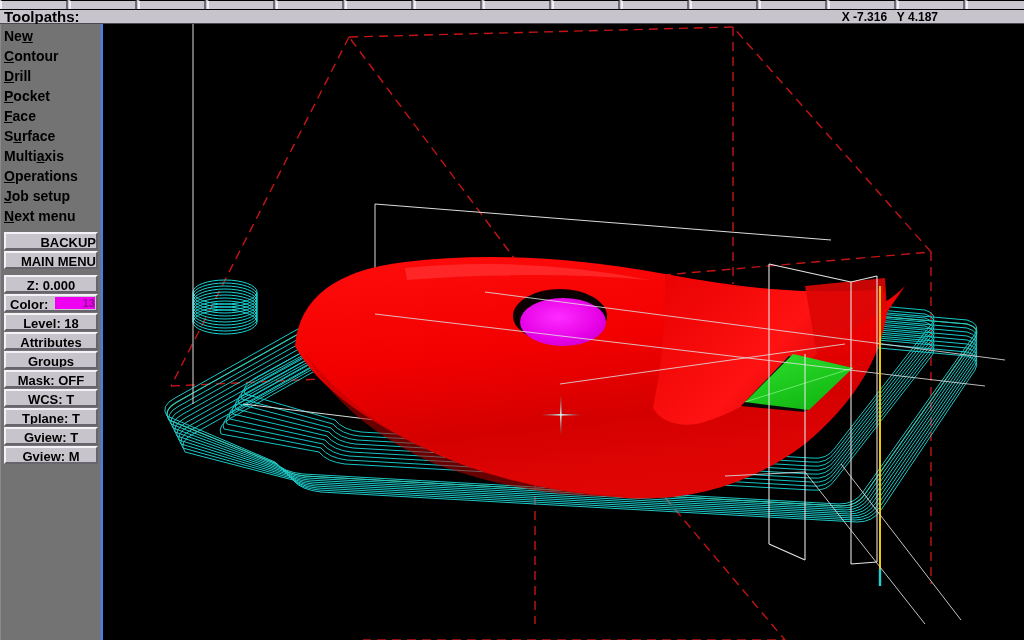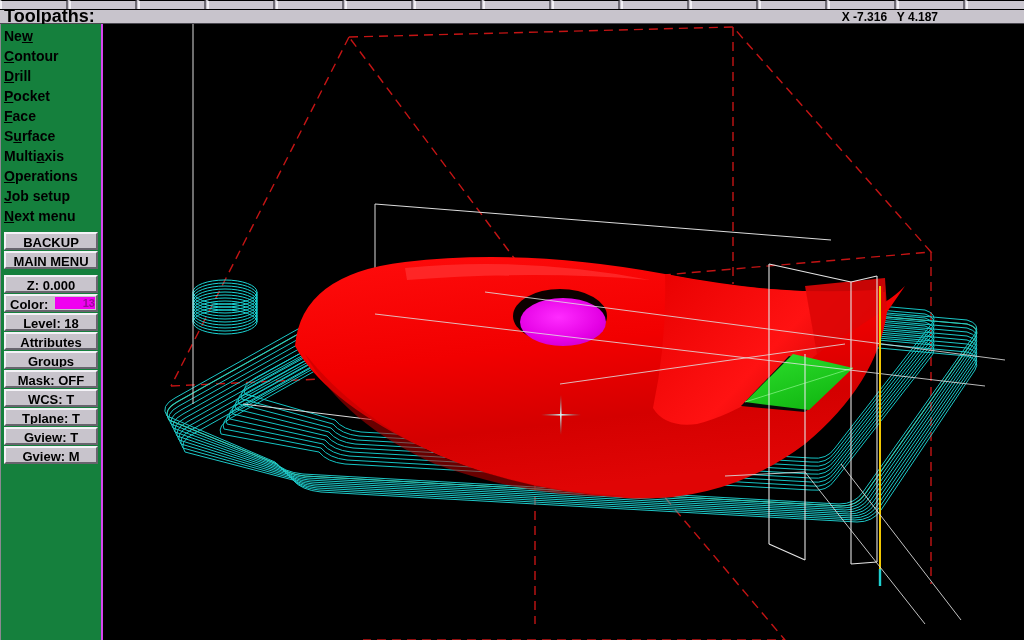--- a/index.html
+++ b/index.html
@@ -38,39 +38,39 @@
 
   
   #titlebar {
     position: absolute; top: 10px; left: 0;
     width: 1024px; height: 14px;
     background: #c8c4cc;
     border-bottom: 1px solid #4a4850;
   }
   #titlebar-label {
     position: absolute; left: 4px; top: -1px;
-    font-size: 18px; font-weight: bold;
+    font-size: 15px; font-weight: bold;
     color: #000;
     letter-spacing: 0px;
     line-height: 15px;
   }
   #coord-readout {
     position: absolute; right: 86px; top: 0px;
     font-size: 12px; font-weight: bold;
     color: #000000;
     line-height: 15px;
     white-space: pre;
   }
 
   
   #sidebar {
     position: absolute; left: 0; top: 24px;
     width: 103px; height: 616px;
-    background: #15803d;
-    border-right: 2px solid #d946ef;
+    background: #737373;
+    border-right: 2px solid #3b82f6;
     border-left: 1px solid #8b8892;
   }
   .menu-list {
     padding: 2px 0 0 0;
     margin: 0;
   }
   .menu-item {
     height: 20px;
     line-height: 20px;
     padding-left: 3px;
@@ -80,21 +80,21 @@
     white-space: nowrap;
     cursor: default;
   }
   .menu-item u { text-decoration: underline; }
 
   
   .btn {
     margin: 1px 3px 0 3px;
     height: 18px;
     line-height: 17px;
-    text-align: center;
+    text-align: right;
     font-size: 13px;
     font-weight: bold;
     color: #000;
     background: #c8c4cc;
     border-top: 2px solid #f4f2f7;
     border-left: 2px solid #f4f2f7;
     border-right: 2px solid #67646d;
     border-bottom: 2px solid #67646d;
     white-space: nowrap;
     overflow: hidden;

